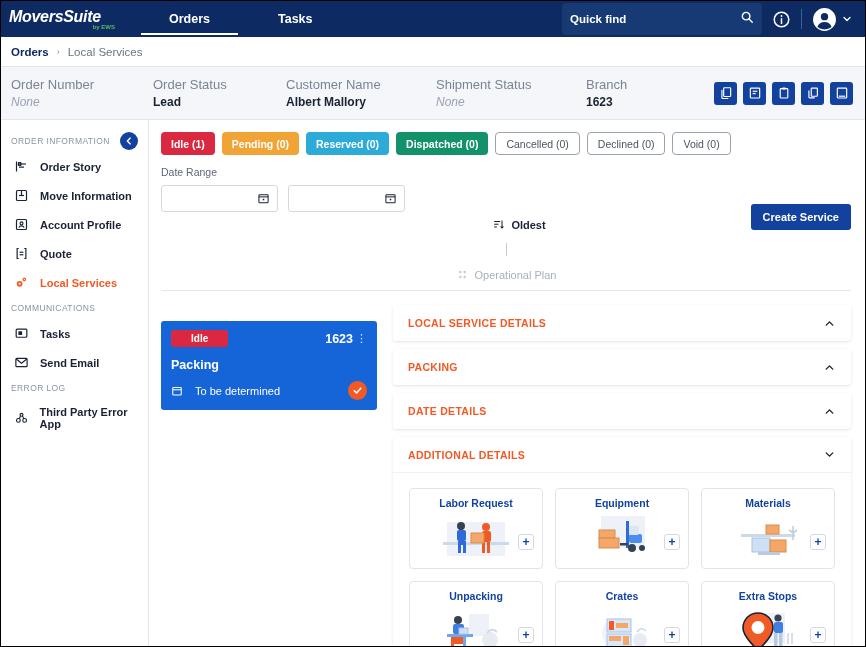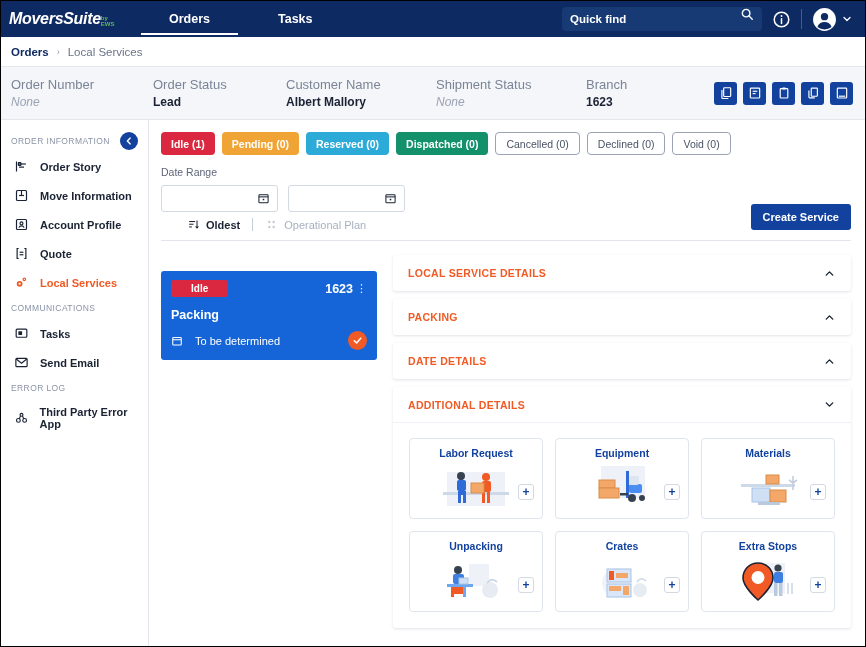--- a/index.html
+++ b/index.html
@@ -20,21 +20,21 @@
   
   .topnav {
     height: 36px;
     background: #0d2a63;
     display: flex;
     align-items: center;
     position: relative;
   }
   .logo-wrap {
     width: 108px; margin-left: 8px;
-    display: flex; flex-direction: row; align-items: flex-start;
+    display: flex; flex-direction: column; align-items: flex-start;
     line-height: 1;
   }
   .logo-main {
     font-size: 16px; font-weight: bold; font-style: italic;
     color: #ffffff; letter-spacing: -0.3px;
   }
   .logo-sub {
     font-size: 6px; font-weight: bold; color: #5cb85c;
     align-self: flex-end; margin-right: 2px; margin-top: -1px;
   }
@@ -48,22 +48,22 @@
   }
   .navtab.active::after {
     content: ""; position: absolute; left: 6px; right: 6px; bottom: 2px;
     height: 2.5px; background: #ffffff;
   }
   .nav-right {
     margin-left: auto; display: flex; align-items: center;
     gap: 10px; margin-right: 12px;
   }
   .quickfind {
-    width: 200px; height: 24px; background: #173a75;
-    border-radius: 4px; display: flex; 
+    width: 200px; height: 32px; background: #173a75;
+    border-radius: 4px; display: flex; align-items: center;
     padding: 0 8px; cursor: text;
   }
   .quickfind input {
     flex: 1; background: transparent; border: none; outline: none;
     color: #ffffff; font-size: 11.5px; font-weight: bold;
     font-family: "Liberation Sans", sans-serif;
   }
   .quickfind input::placeholder { color: #ffffff; opacity: 1; }
   .icon-btn { cursor: pointer; display: flex; align-items: center; }
   .nav-divider { width: 1px; height: 20px; background: #3f5d96; }
@@ -139,20 +139,21 @@
   .dateinput {
     width: 117px; height: 27px; border: 1px solid #d3d9e3;
     border-radius: 3px; background: #fff; display: flex;
     align-items: center; justify-content: flex-end; padding-right: 7px;
     cursor: pointer;
   }
   .sortrow {
     display: flex; align-items: center; gap: 12px;
     padding-bottom: 9px; border-bottom: 1px solid #e3e6ec;
     position: relative;
+    flex-direction: column;
   }
   .sortitem { display: flex; align-items: center; gap: 6px; cursor: pointer; }
   .sort-label { font-size: 11px; font-weight: bold; color: #1a2233; }
   .sort-sep { width: 1px; height: 13px; background: #c6ccd8; }
   .op-label { font-size: 11px; color: #a8b0c0; }
   .create-btn {
     position: absolute; right: 0; top: -14px;
     background: #12429e; color: #fff; font-size: 11px; font-weight: bold;
     border: none; border-radius: 3px; padding: 7px 12px; cursor: pointer;
     font-family: "Liberation Sans", sans-serif;

